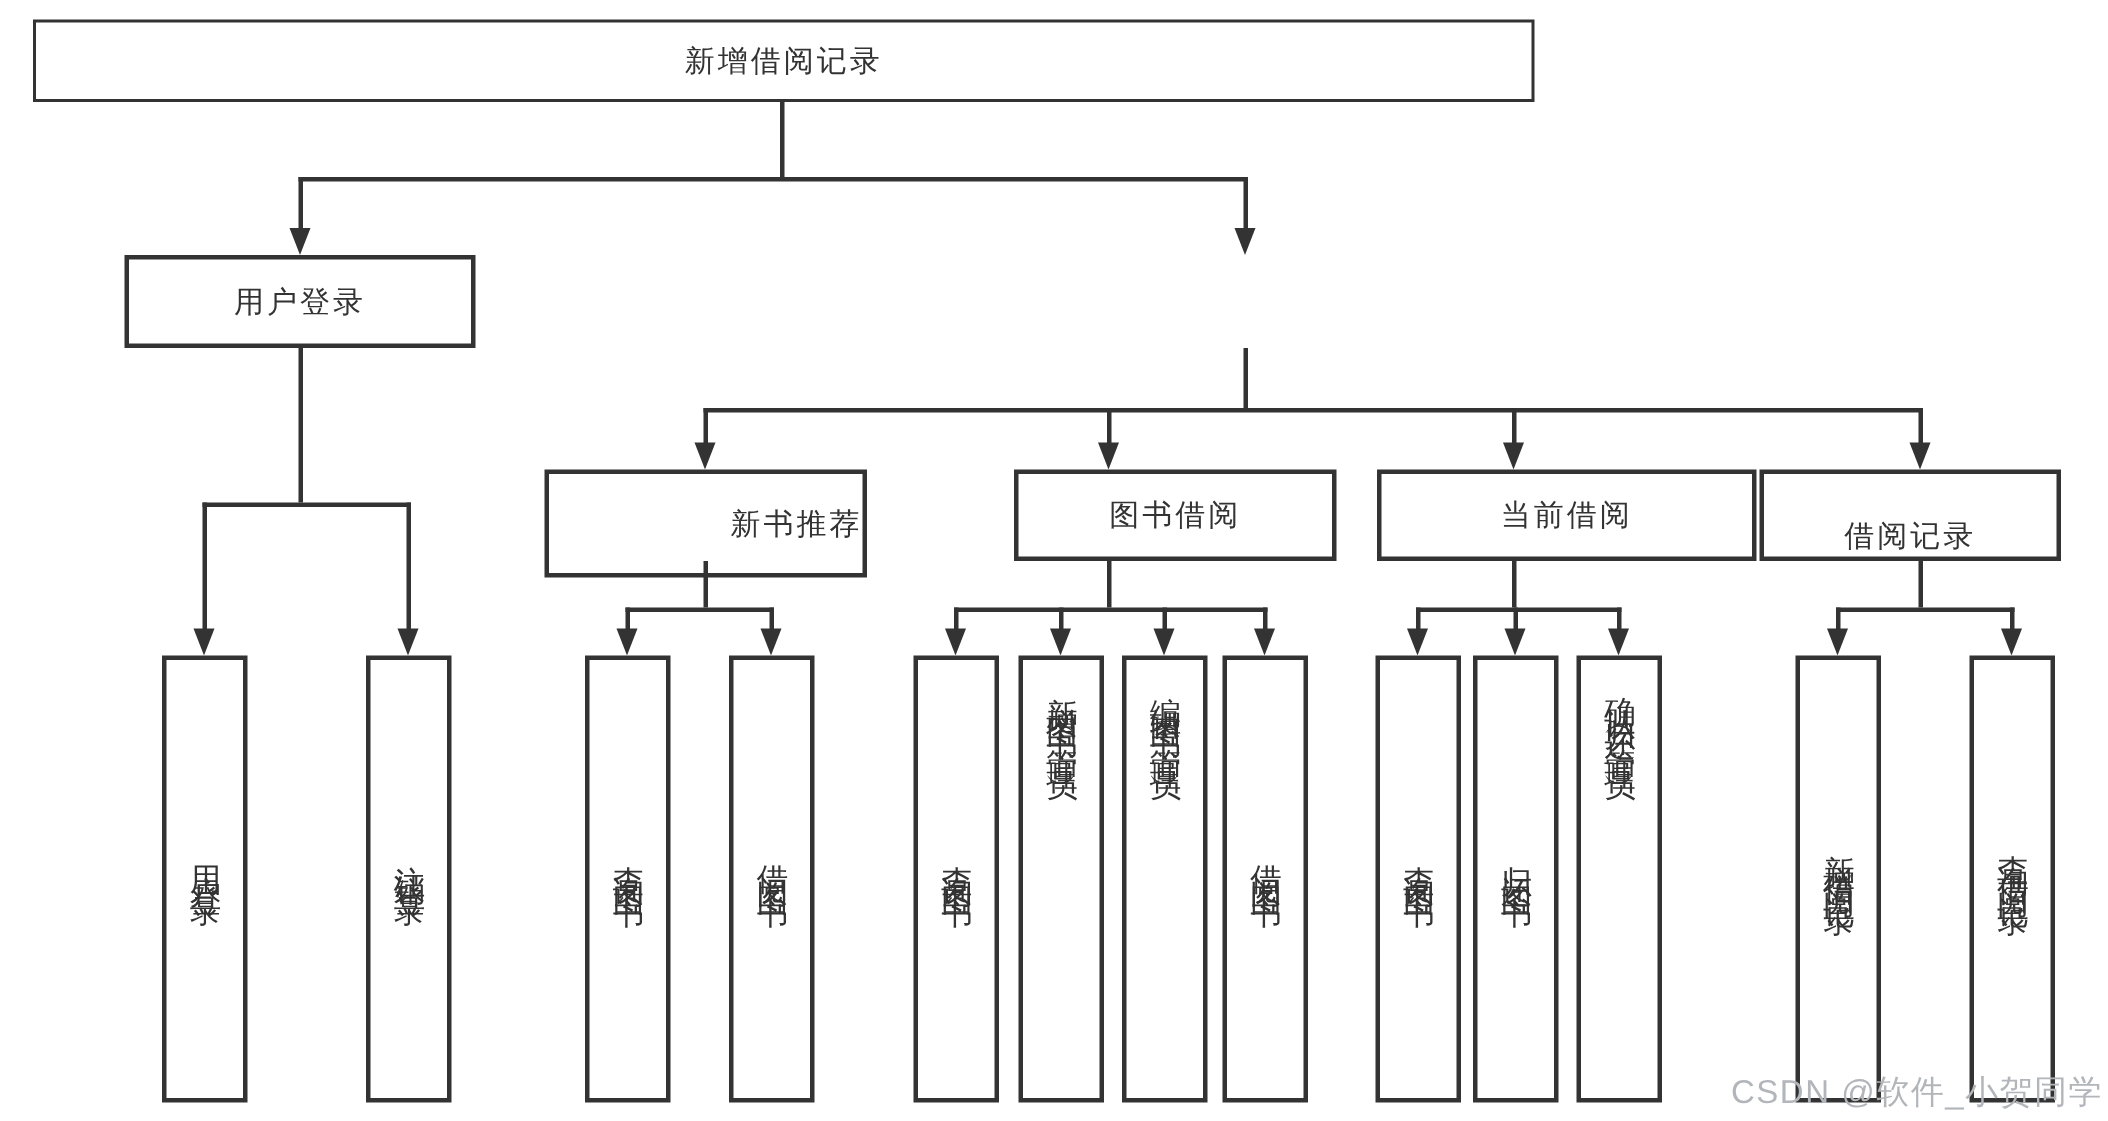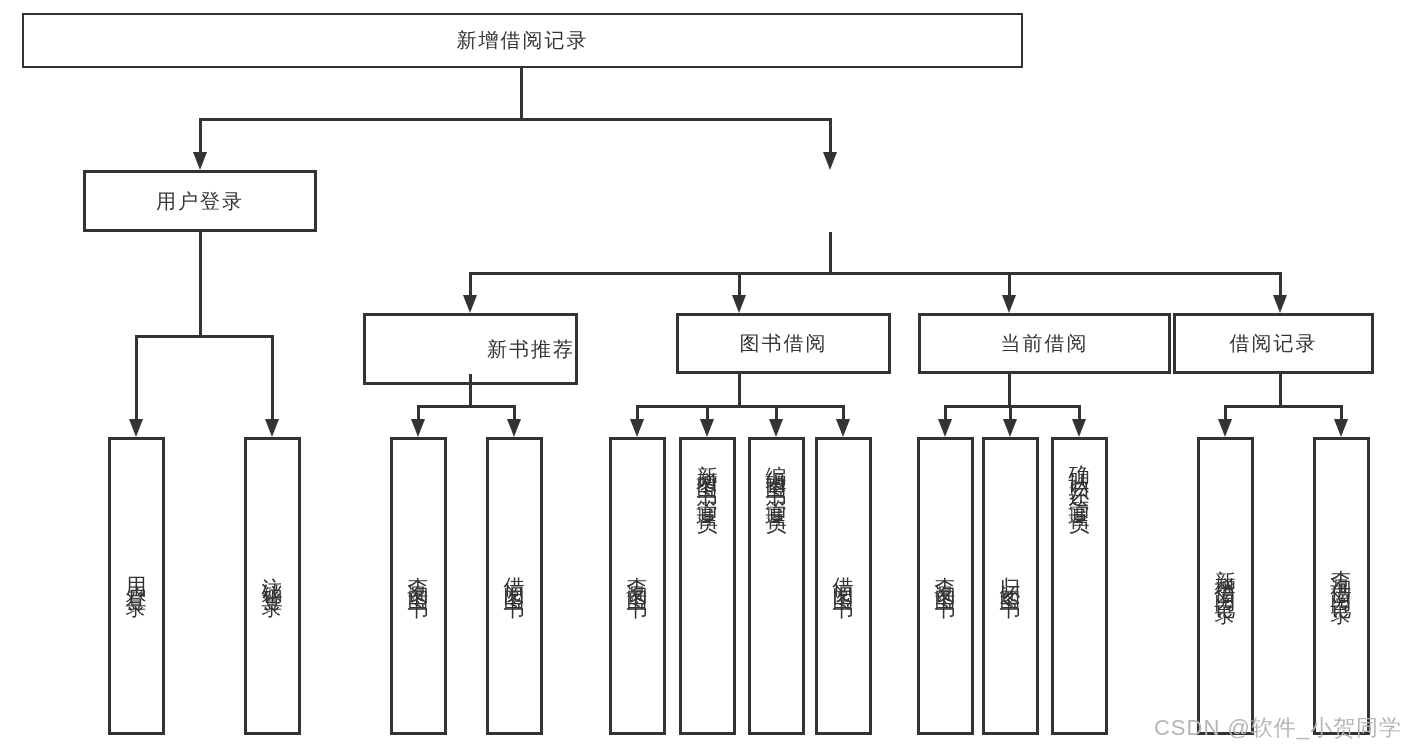--- a/index.html
+++ b/index.html
@@ -79,21 +79,21 @@
 
   <div class="box hlabel" style="left:363px;top:313px;width:215px;height:72px;justify-content:flex-end;">
     <span>新书推荐</span>
   </div>
   <div class="box hlabel" style="left:632px;top:313px;width:215px;height:61px;margin-left:44px;">
     <span>图书借阅</span>
   </div>
   <div class="box hlabel" style="left:918px;top:313px;width:253px;height:61px;">
     <span>当前借阅</span>
   </div>
-  <div class="box hlabel" style="left:1173px;top:313px;width:201px;height:61px;">
+  <div class="box hlabel" style="left:1173px;top:313px;width:201px;height:61px;align-items:flex-end;">
     <span>借阅记录</span>
   </div>
 
   <div class="vline" style="left:469px;top:374px;height:31px;"></div>
   <div class="hline" style="left:417px;top:405px;width:99px;"></div>
   <div class="vline" style="left:417px;top:405px;height:16px;"></div>
   <div class="arrow" style="left:411px;top:419px;"></div>
   <div class="vline" style="left:513px;top:405px;height:16px;"></div>
   <div class="arrow" style="left:507px;top:419px;"></div>
 

